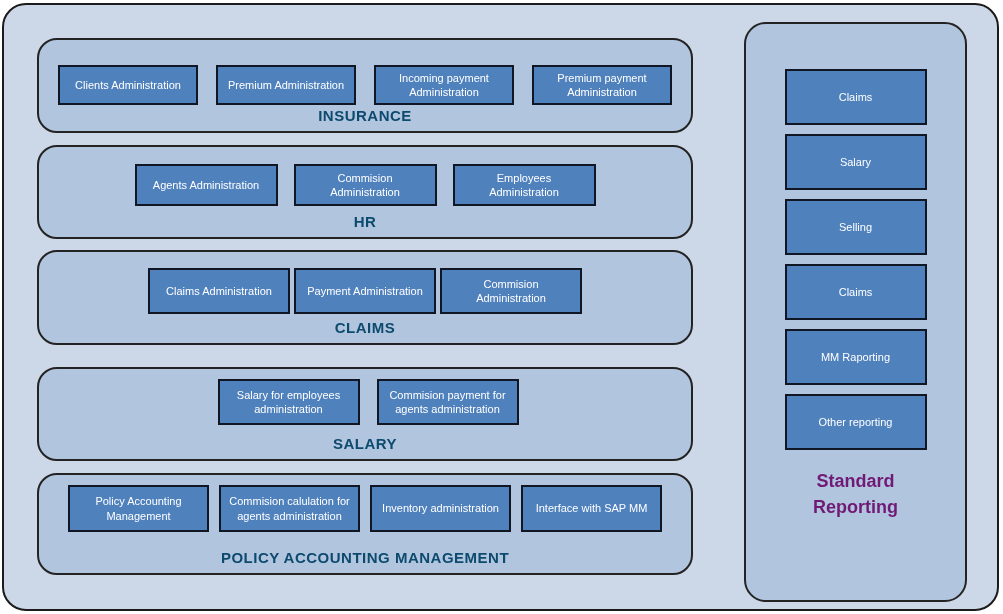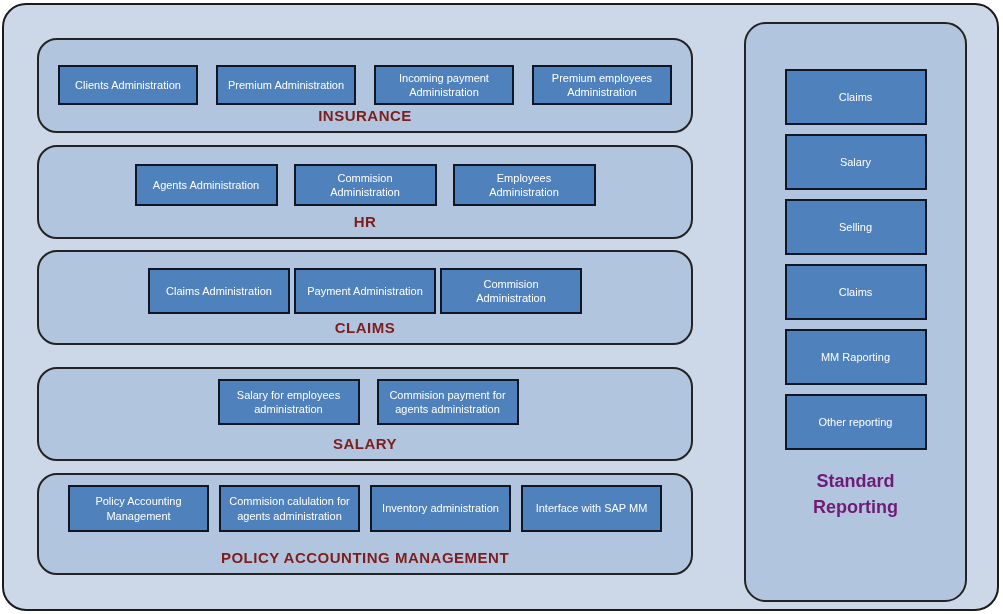--- a/index.html
+++ b/index.html
@@ -36,21 +36,21 @@
     display:flex; align-items:center; justify-content:center;
     padding:2px 8px;
   }
   .g1 .box { width:140px; height:40px; }
   .g2 .box { width:143px; height:42px; }
   .g3 .box { width:142px; height:46px; }
   .g4 .box { width:142px; height:46px;margin-left:6px; }
   .g5 .box { width:141px; height:47px; }
   .group-label {
     margin-top:auto; margin-bottom:7px;
-    font-size:15px; font-weight:bold; color:#7f1d1d; letter-spacing:0.5px;
+    font-size:15px; font-weight:bold; color:#0c4a6e; letter-spacing:0.5px;
     text-align:center;
   }
   .rpanel {
     position:absolute; left:740px; top:17px; width:223px; height:580px;
     background:#b2c5df; border:2px solid #232323; border-radius:22px;
     display:flex; flex-direction:column; align-items:center;
   }
   .rboxes {
     margin-top:45px; display:flex; flex-direction:column; gap:9px; align-items:center;
   }
@@ -64,21 +64,21 @@
 <body>
 
 <div class="canvas">
   <div class="outer">
 
     <section class="group g1">
       <div class="boxes">
           <div class="box">Clients Administration</div>
           <div class="box">Premium Administration</div>
           <div class="box">Incoming payment Administration</div>
-          <div class="box">Premium employees Administration</div>
+          <div class="box">Premium payment Administration</div>
         </div>
       <div class="group-label">INSURANCE</div>
     </section>
 
     <section class="group g2">
       <div class="boxes">
           <div class="box">Agents Administration</div>
           <div class="box">Commision Administration</div>
           <div class="box">Employees Administration</div>
         </div>

